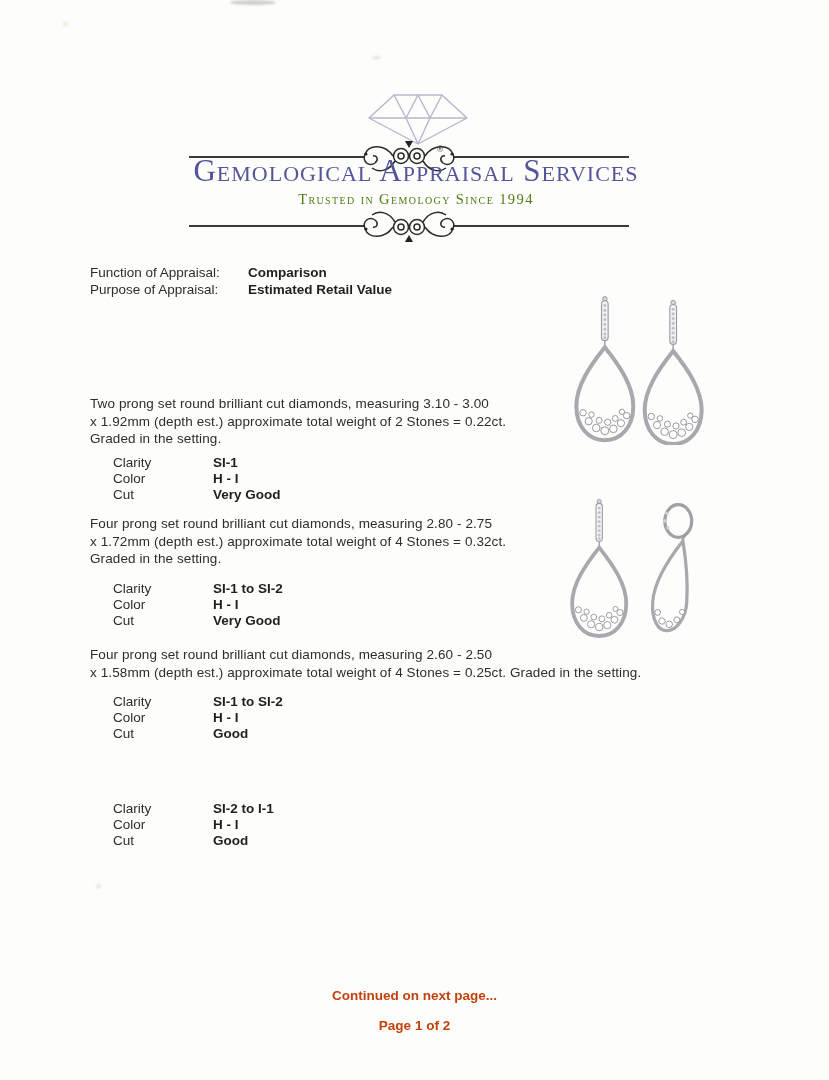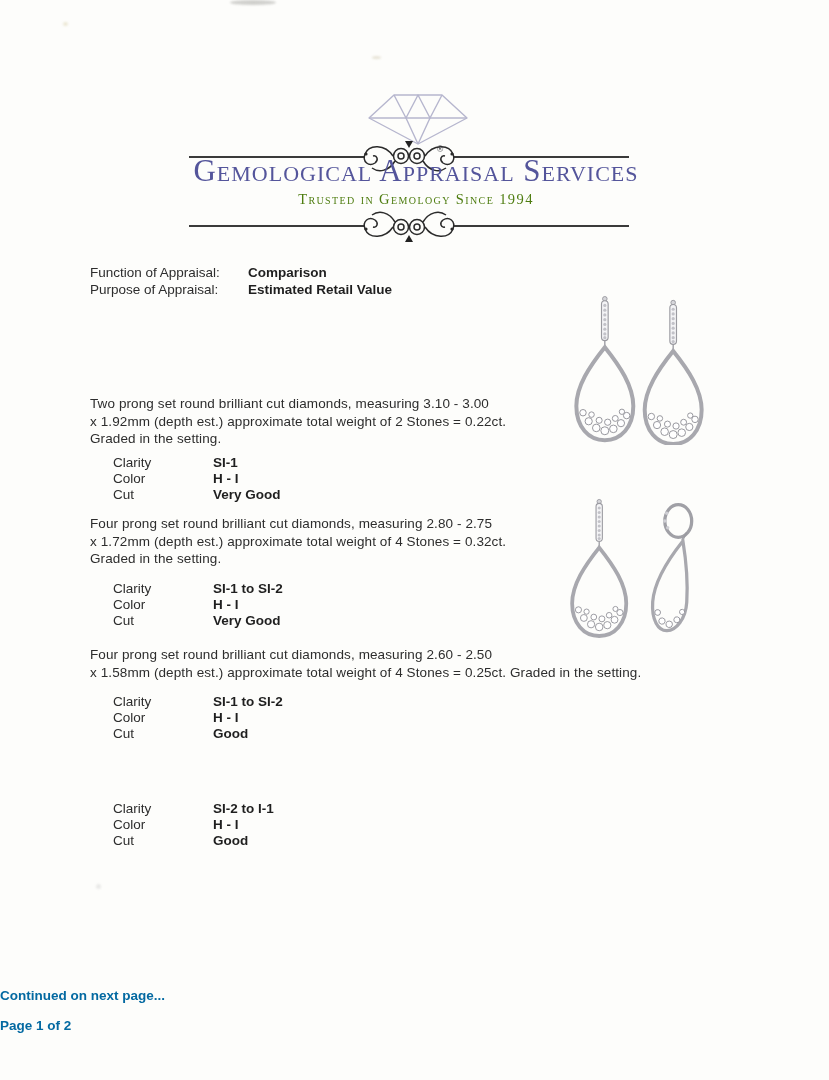--- a/index.html
+++ b/index.html
@@ -24,21 +24,21 @@
   .flourish-top{top:140px;}
   .flourish-bottom{top:207px;transform:scaleY(-1);}
   
   .hdr-block{left:90px;top:265px;font-size:13.5px;line-height:16.5px;}
   .hdr-label{display:inline-block;width:158px;}
   .bold{font-weight:bold;color:#1f1f1f;}
   .para{font-size:13.5px;line-height:17.5px;white-space:pre-line;letter-spacing:.1px;}
   .intro{line-height:18px;}
   .grades{font-size:13.5px;line-height:16.2px;padding-left:23px;}
   .grade-label{display:inline-block;width:100px;}
-  .footer-line{left:0;width:829px;font-weight:bold;font-size:13.5px;color:#0369a1;}
+  .footer-line{left:0;width:829px;text-align:center;font-weight:bold;font-size:13.5px;color:#c2410c;}
   
   .noise{position:absolute;border-radius:50%;pointer-events:none;}
   .n1{left:230px;top:0;width:46px;height:5px;background:#8d8d88;opacity:.4;filter:blur(1px);}
   .n2{left:372px;top:56px;width:9px;height:3px;background:#b8ab84;opacity:.3;filter:blur(1px);}
   .n3{left:63px;top:22px;width:5px;height:4px;background:#cdbf8c;opacity:.35;filter:blur(1px);}
   .n4{left:96px;top:884px;width:5px;height:5px;background:#9a9a9a;opacity:.2;filter:blur(1px);}
   svg{display:block;}
 </style>
 </head>
 <body>

